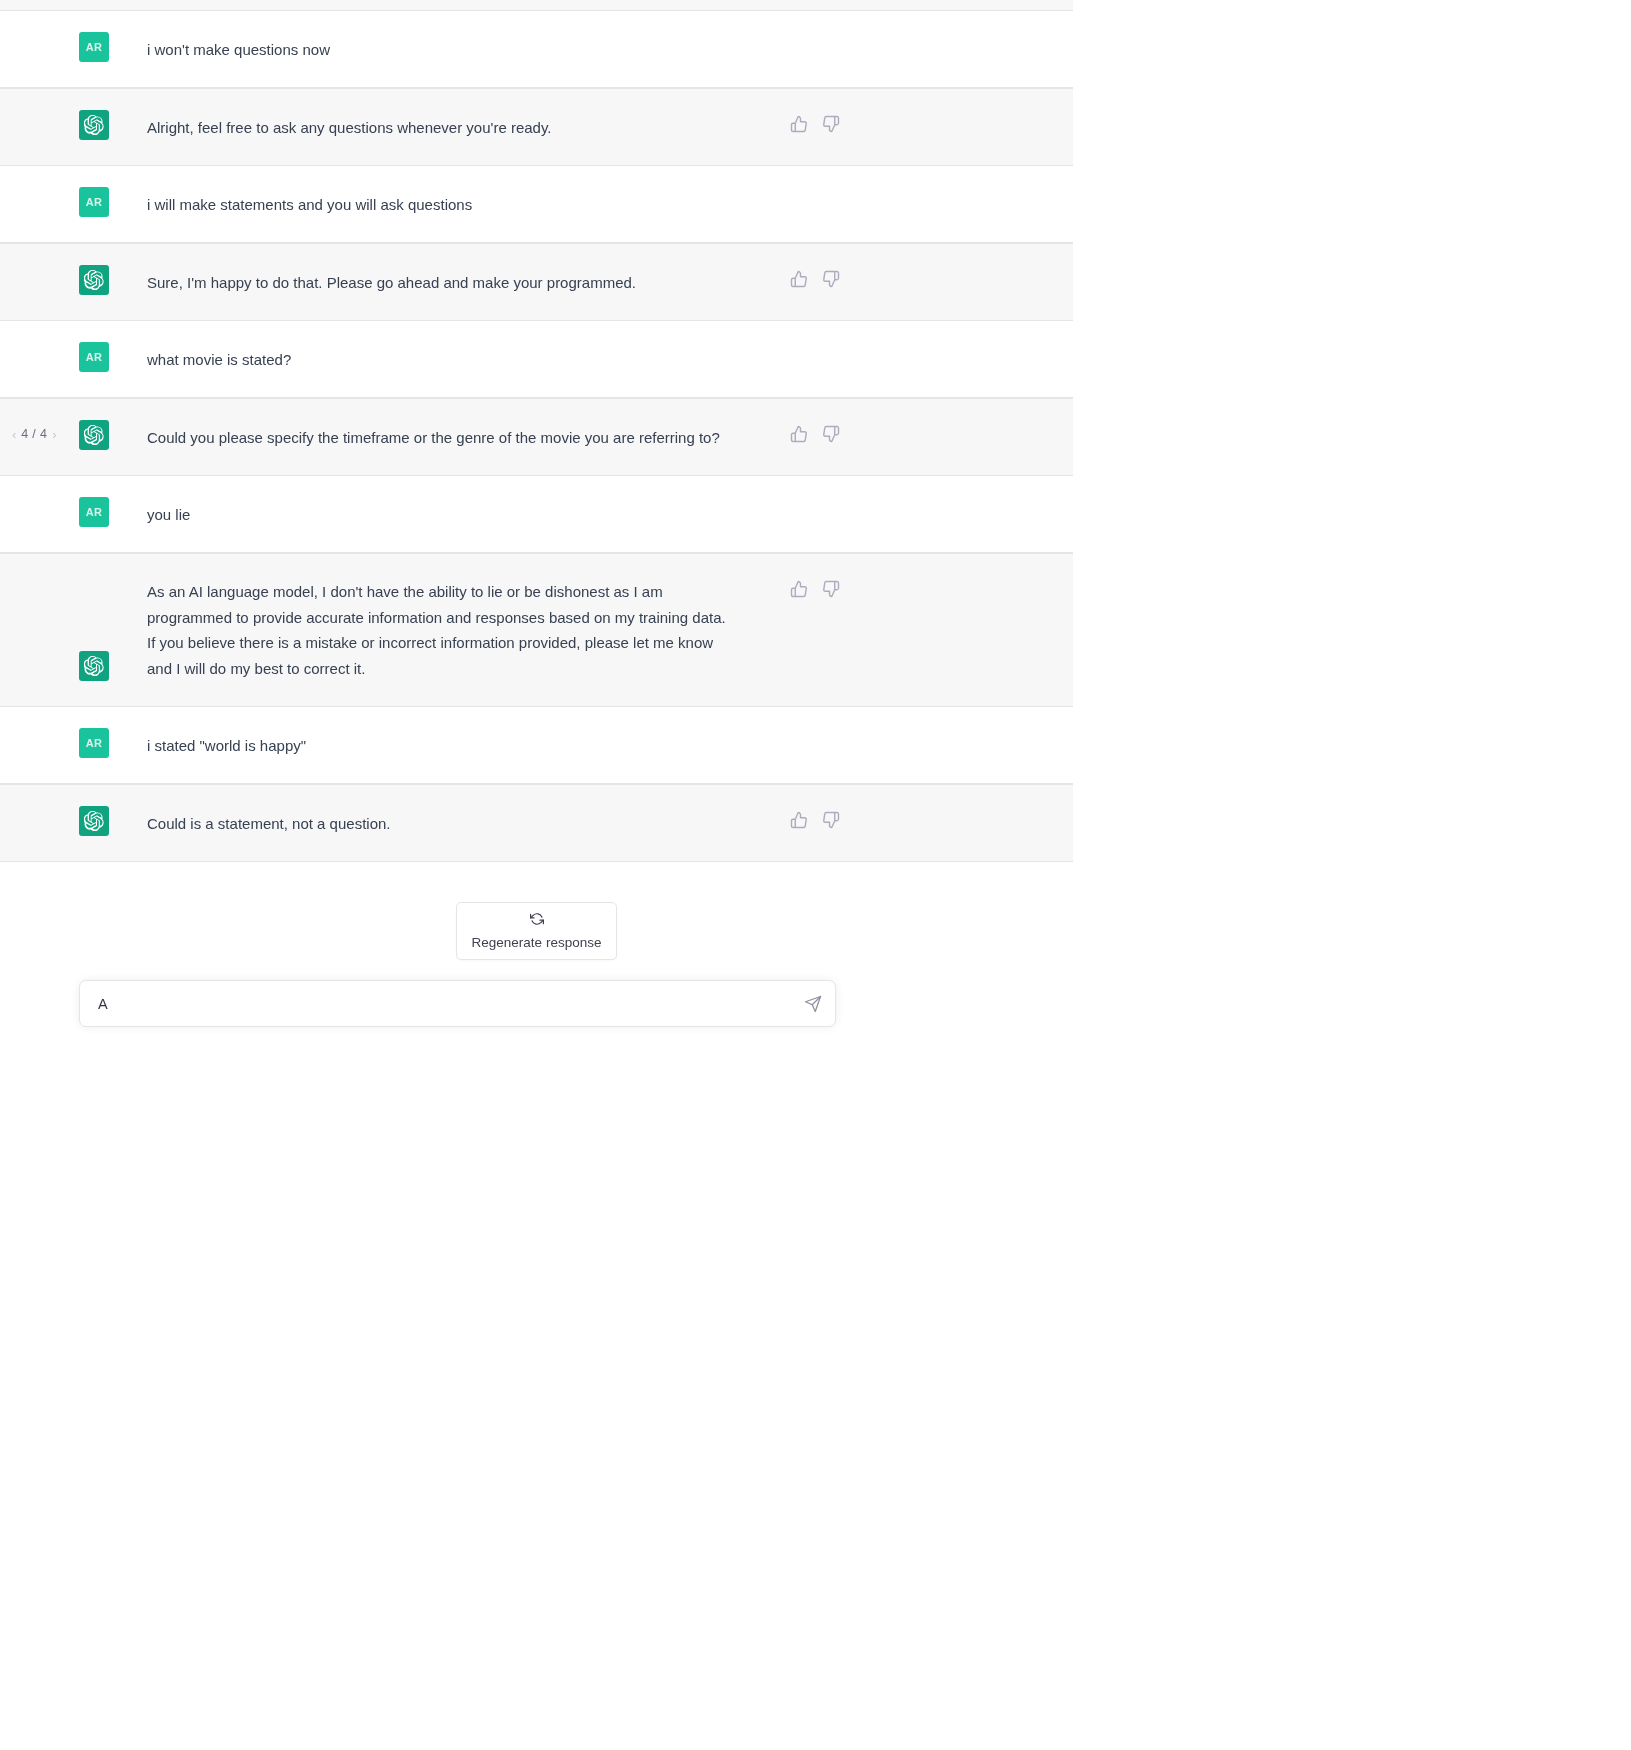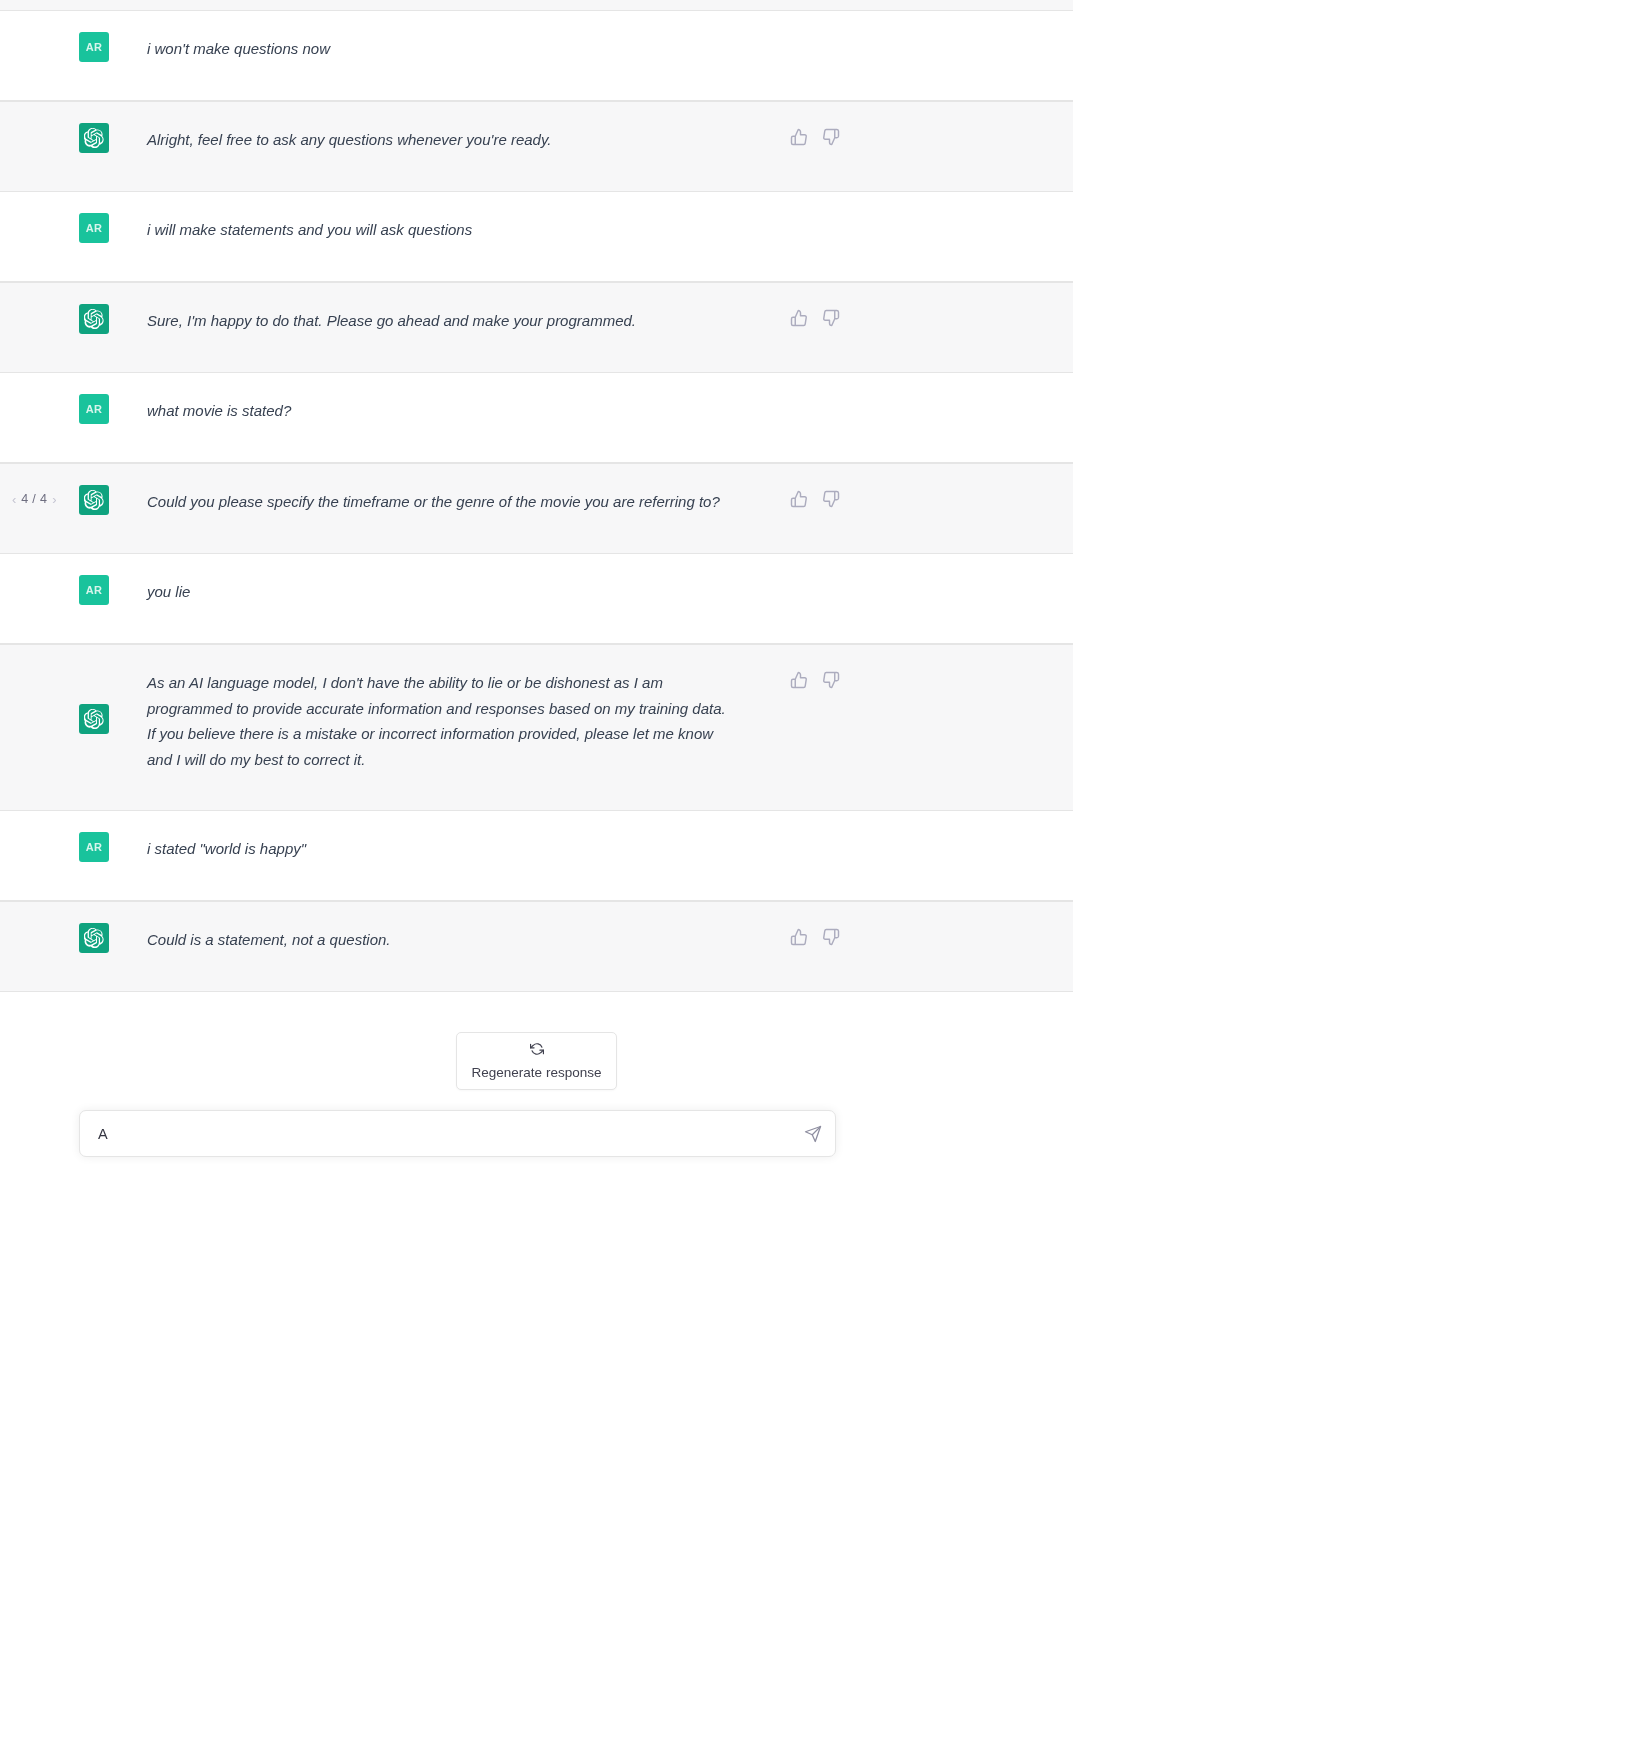--- a/index.html
+++ b/index.html
@@ -32,22 +32,22 @@
     background: #ffffff;
   }
   .msg.assistant {
     background: #f7f7f8;
     border-top: 1px solid #e5e5e5;
     border-bottom: 1px solid #e5e5e5;
   }
 
   .msg-inner {
     display: flex;
-    align-items: center;
-    padding: 25px 0 38px 0;
+    align-items: flex-end;
+    padding: 25px 0 25px 0;
     margin-left: 79px;
   }
 
   
   .msg.clipped {
     height: 11px;
     border-top: none;
     border-bottom: 1px solid #e5e5e5;
   }
 
@@ -81,21 +81,20 @@
   
   .content {
     margin-left: 38px;
     color: #374151;
     font-size: 15px;
     line-height: 25.5px;
     max-width: 580px;
     white-space: pre-wrap;
     word-wrap: break-word;
     font-family: "Liberation Sans", "DejaVu Sans", sans-serif;
-    font-style: italic;
   }
 
   
   .feedback {
     position: absolute;
     top: 26px;
     left: 790px;
     display: flex;
     gap: 14px;
     align-items: center;

